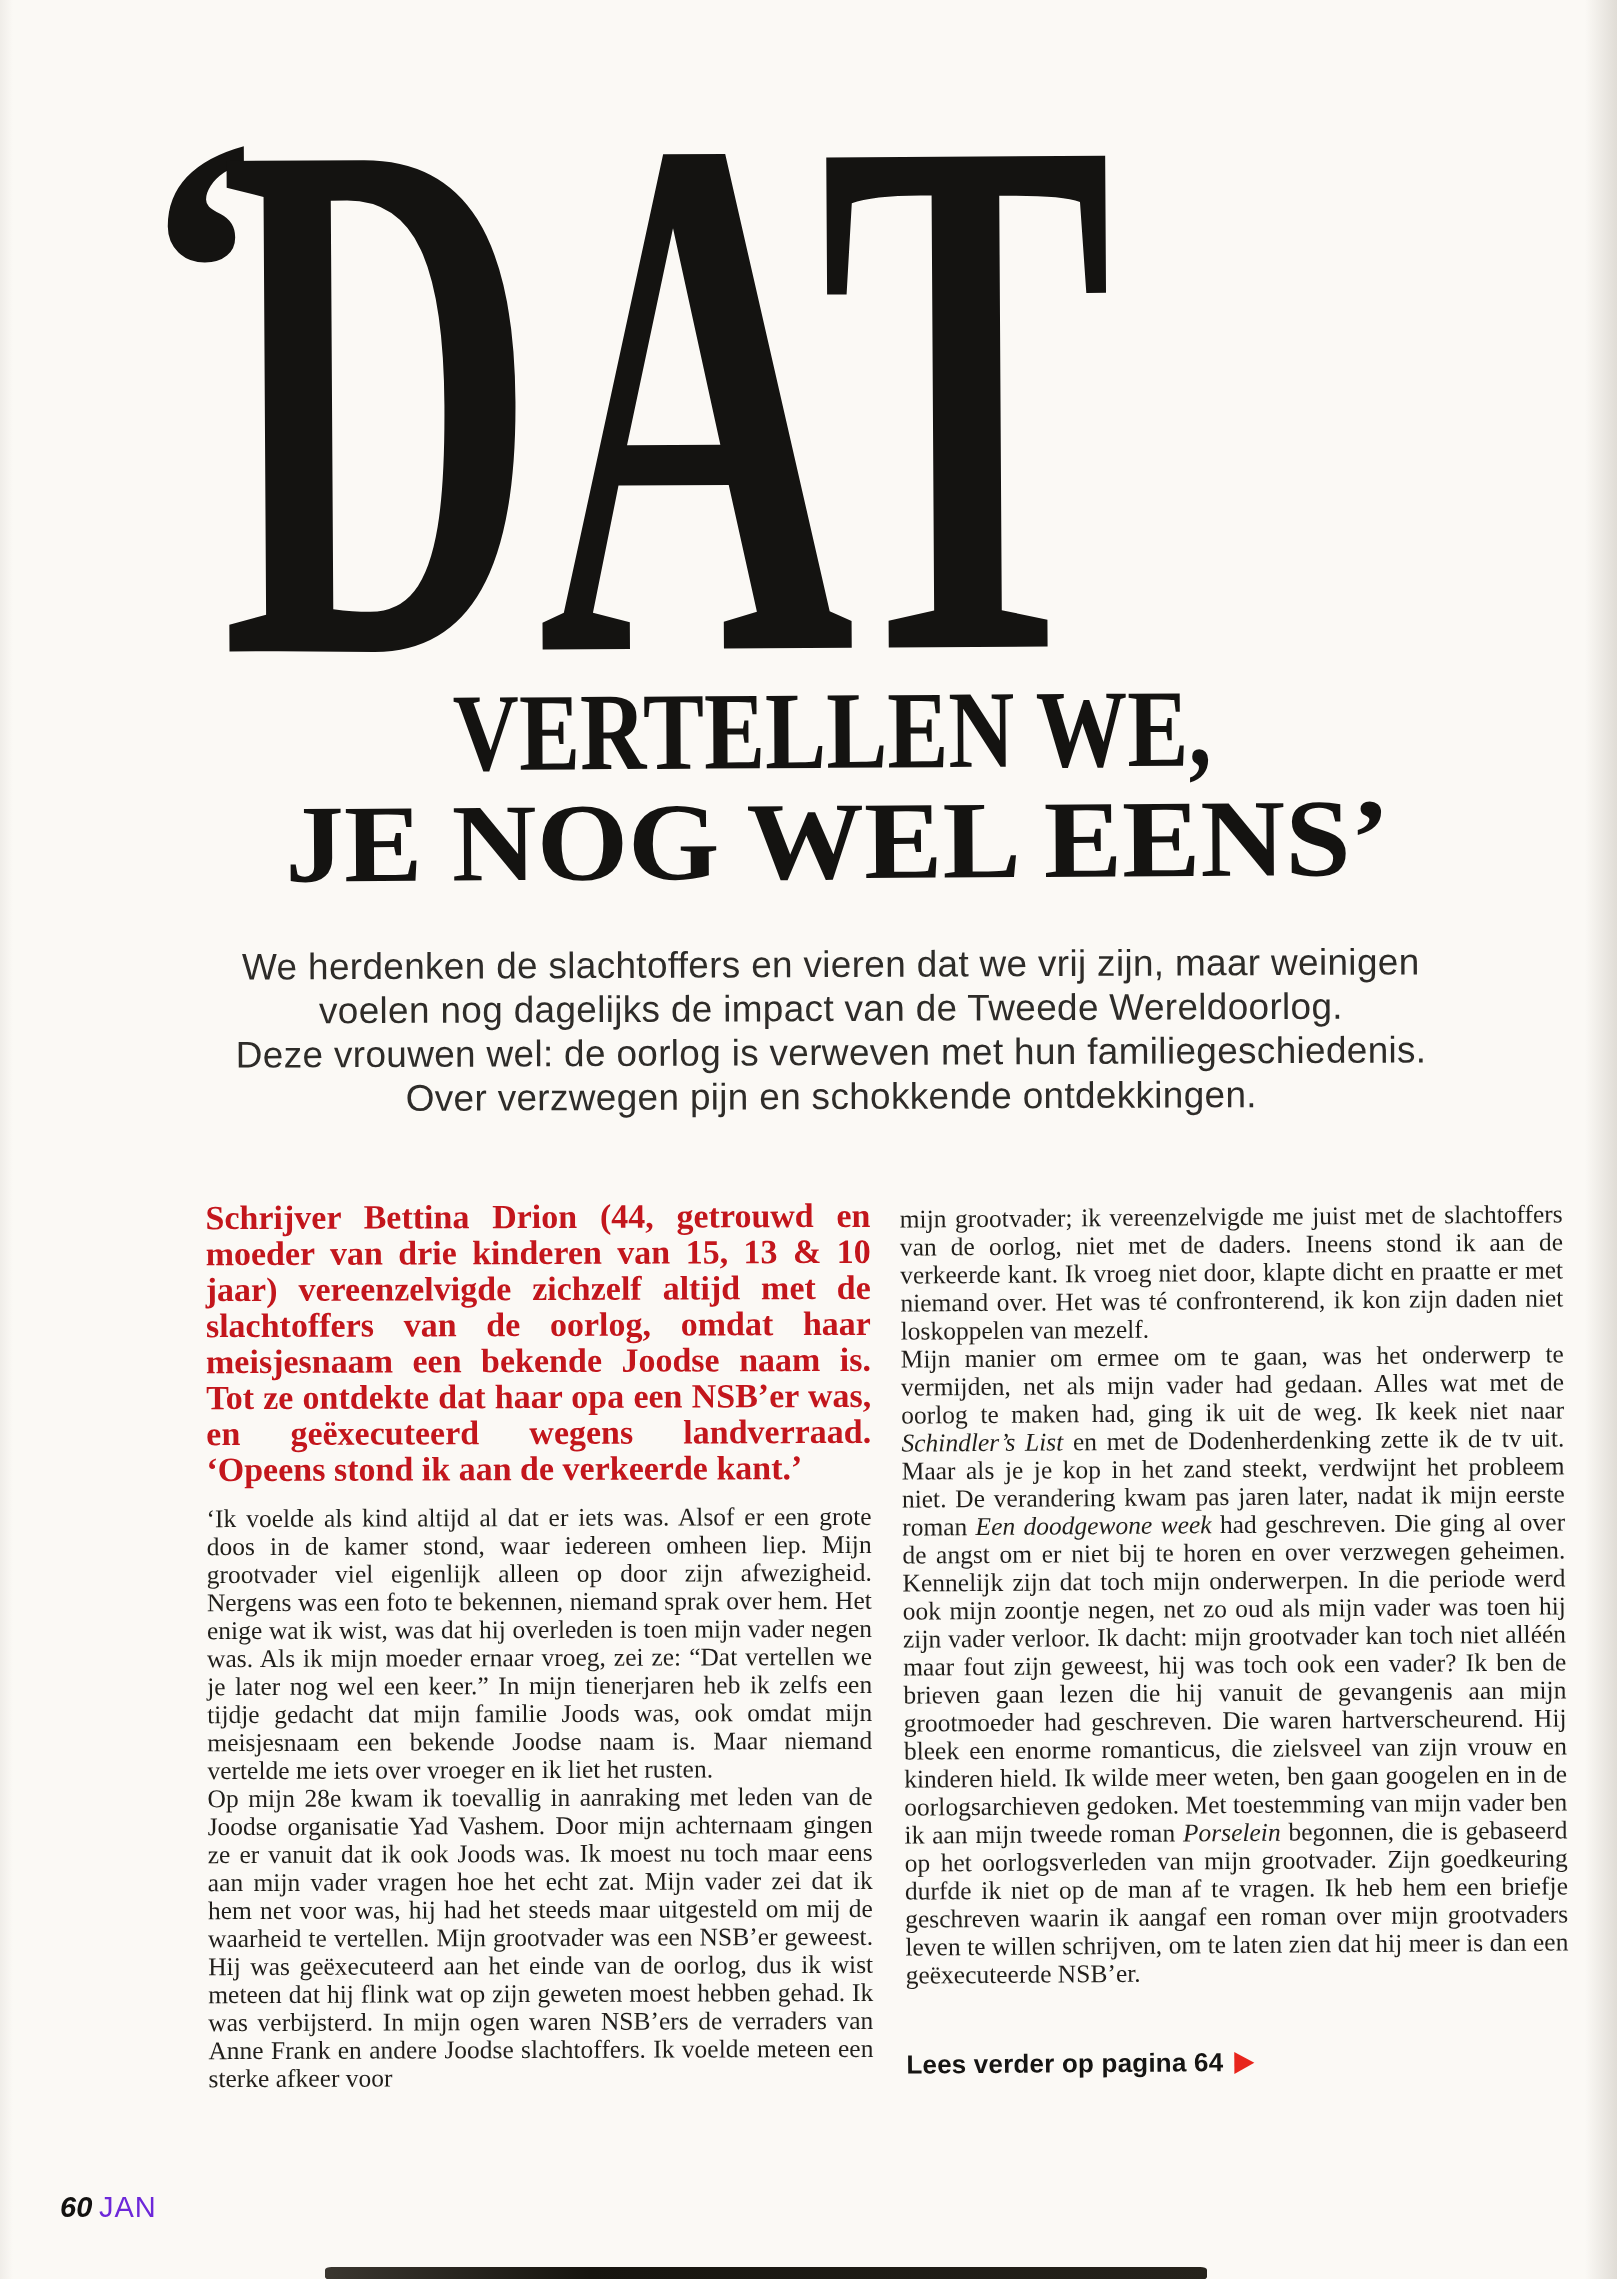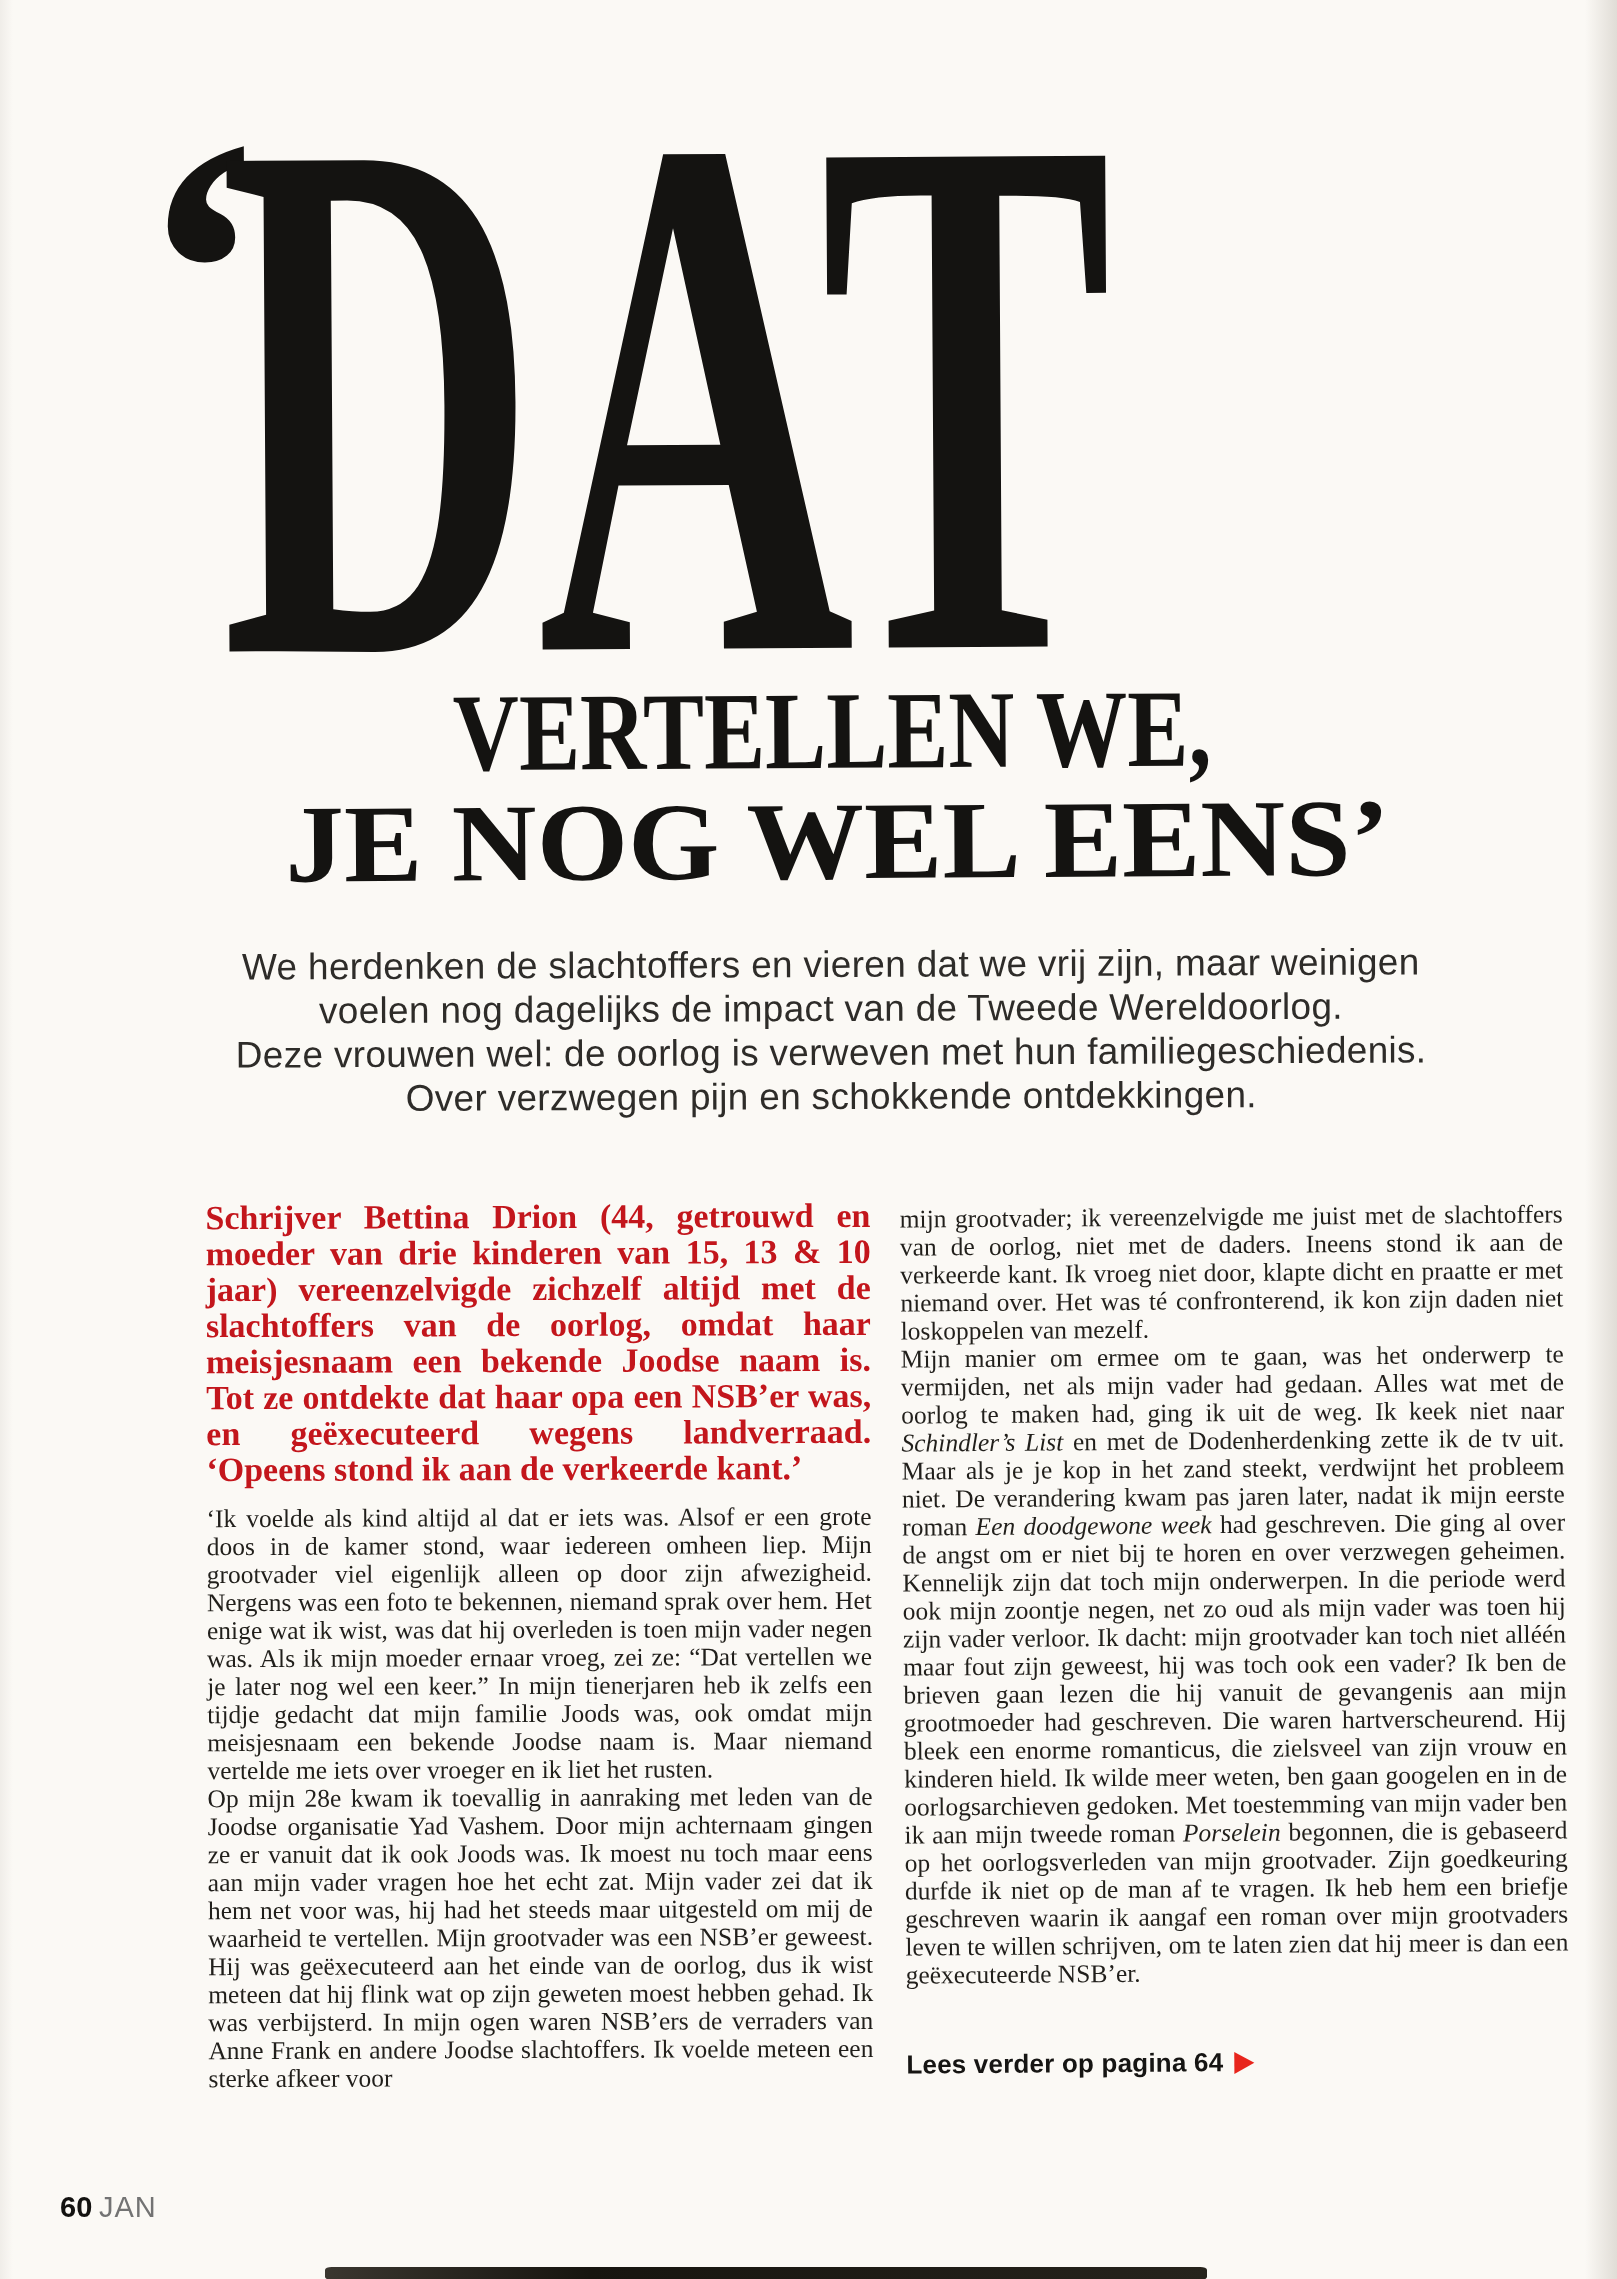--- a/index.html
+++ b/index.html
@@ -89,22 +89,22 @@
     border-top:11.5px solid transparent;
     border-bottom:11.5px solid transparent;
     margin-top:1.9px;
   }
   
   .folio{
     position:absolute;left:60px;top:2193px;
     font-family:"Liberation Sans","DejaVu Sans",sans-serif;
     font-size:29px;line-height:29px;color:#131210;
   }
-  .folio .num{font-weight:bold;}
-  .folio .mon{color:#737373;margin-left:6.7px;letter-spacing:1px;}
+  .folio .num{font-weight:bold;font-style:italic;}
+  .folio .mon{color:#6d28d9;margin-left:6.7px;letter-spacing:1px;}
 </style>
 </head>
 <body>
 
 <div class="page">
 
   <svg class="headline-svg" width="1403" height="797" viewBox="0 0 1460 830">
     <text class="hl-text" x="5" y="300" font-size="400">‘</text>
     <text class="hl-text" x="90" y="560" font-size="780" textLength="930" lengthAdjust="spacingAndGlyphs">DAT</text>
     <text class="hl-text" x="725" y="685" font-size="115" text-anchor="middle" textLength="790" lengthAdjust="spacingAndGlyphs">VERTELLEN WE,</text>

